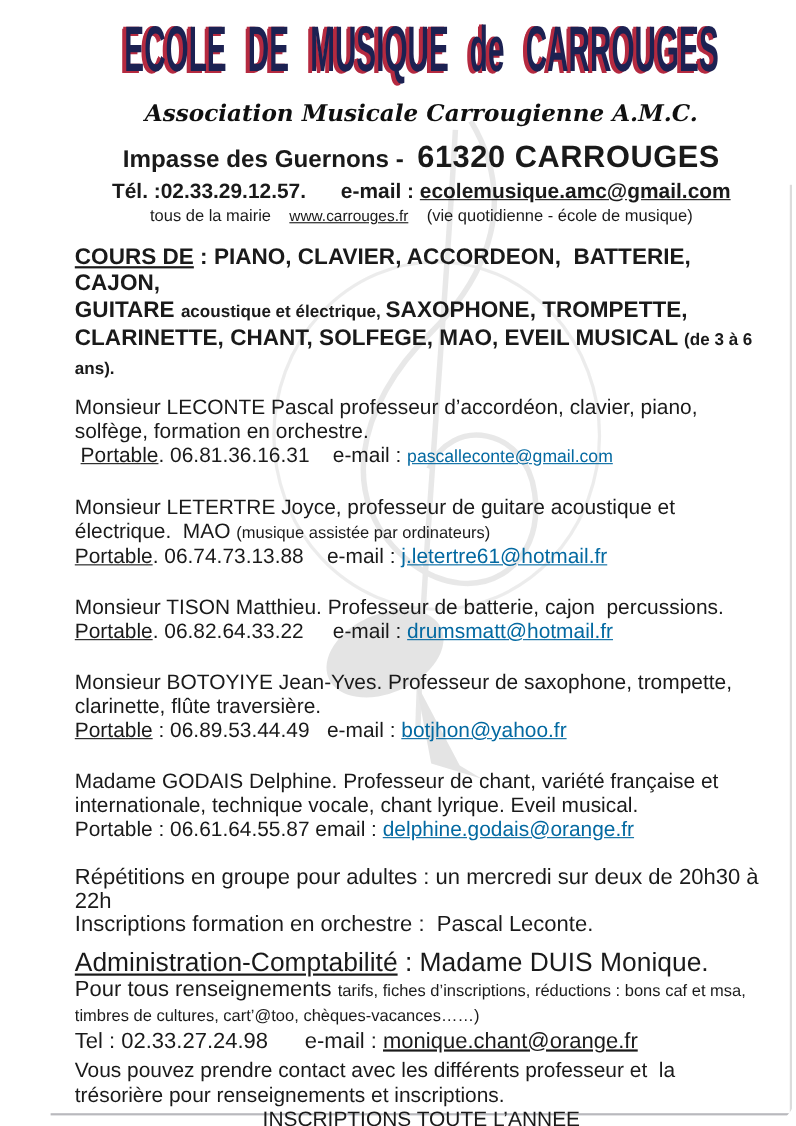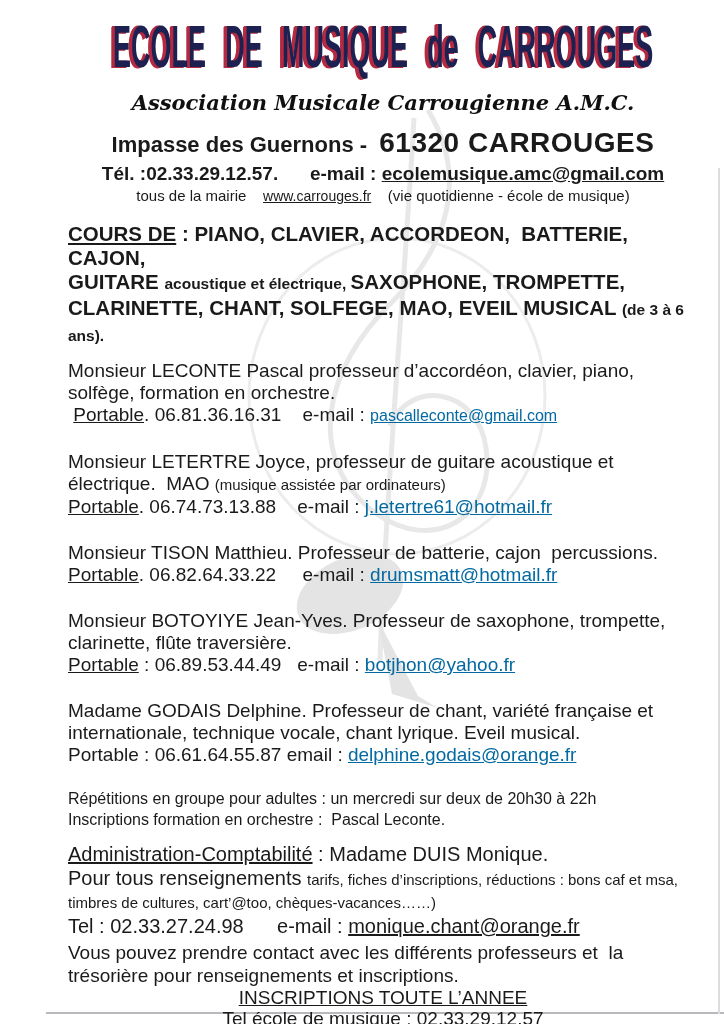--- a/index.html
+++ b/index.html
@@ -3,20 +3,21 @@
 <meta charset="utf-8">
 <style>
   html,body{margin:0;padding:0;background:#ffffff;}
   .page{
     position:relative;
     width:724px;height:1024px;
     background:#ffffff;
     overflow:hidden;
     font-family:"Liberation Sans","DejaVu Sans",sans-serif;
     color:#1a1a1a;
+    border-radius:31px;
   }
   .watermark{position:absolute;left:232px;top:96px;opacity:.55;z-index:0;}
   .content{position:relative;z-index:1;padding:12px 26px 0 68px;}
   .center{text-align:center;}
   .pre{white-space:pre-wrap;}
   .u{text-decoration:underline;}
   .blue{color:#0369a1;text-decoration:underline;}
   .sm{font-size:15px;}
   
   .title-wrap{height:62px;display:flex;align-items:center;justify-content:center;margin-top:4px;}
@@ -42,24 +43,24 @@
   
   .courses{margin:16px 0 0;font-weight:bold;font-size:20.5px;line-height:24px;}
   .courses .sm{font-size:15.5px;}
   
   .teacher{margin:24px 0 0;font-size:19px;line-height:22px;}
   .teacher.first{margin-top:12px;}
   .teacher p{margin:0;}
   .desc-sm{font-size:15px;}
   .email-sm{font-size:16px;}
   
-  .notes{margin-top:22px;font-size:16px;line-height:21px;}
+  .notes{margin-top:22px;font-size:20px;line-height:21px;}
   
   .admin{margin-top:12px;}
-  .admin-heading{font-size:20px;line-height:25px;margin:0;}
+  .admin-heading{font-size:24px;line-height:25px;margin:0;}
   .admin-info{font-size:20px;line-height:23px;margin:0;}
   .admin-info .sm{font-size:15px;line-height:19px;}
   .admin-tel{font-size:20px;line-height:27px;margin:0;}
   .contact{margin:1px 0 0;font-size:19px;line-height:23px;}
   
   .footer-heading{font-size:19px;line-height:20px;text-decoration:underline;margin-top:1px;}
   .footer-tel{font-size:19px;line-height:21px;}
   
   .scan-bottom{position:absolute;left:46px;right:0;top:1012px;height:2px;background:#b9b9bd;}
   .scan-right{position:absolute;top:168px;bottom:10px;right:4px;width:2px;background:#dcdcdc;}
@@ -127,21 +128,21 @@
       <div class="pre">Inscriptions formation en orchestre :  Pascal Leconte.</div>
     </div>
 
     <section class="admin">
       <p class="admin-heading pre"><span class="u">Administration-Comptabilité</span><span> : Madame DUIS Monique.</span></p>
       <p class="admin-info pre"><span>Pour tous renseignements </span><span class="sm">tarifs, fiches d’inscriptions, réductions : bons caf et msa,
 timbres de cultures, cart’@too, chèques-vacances……)</span></p>
       <p class="admin-tel pre"><span>Tel : </span><span>02.33.27.24.98</span><span>      e-mail : </span><span class="u">monique.chant@orange.fr</span></p>
     </section>
 
-    <p class="contact pre">Vous pouvez prendre contact avec les différents professeurs et  la
+    <p class="contact pre">Vous pouvez prendre contact avec les différents professeur et  la
 trésorière pour renseignements et inscriptions.</p>
 
     <div class="center">
       <div class="footer-heading">INSCRIPTIONS TOUTE L’ANNEE</div>
       <div class="footer-tel">Tel école de musique : 02.33.29.12.57</div>
 
     </div>
 
   </div>
 

